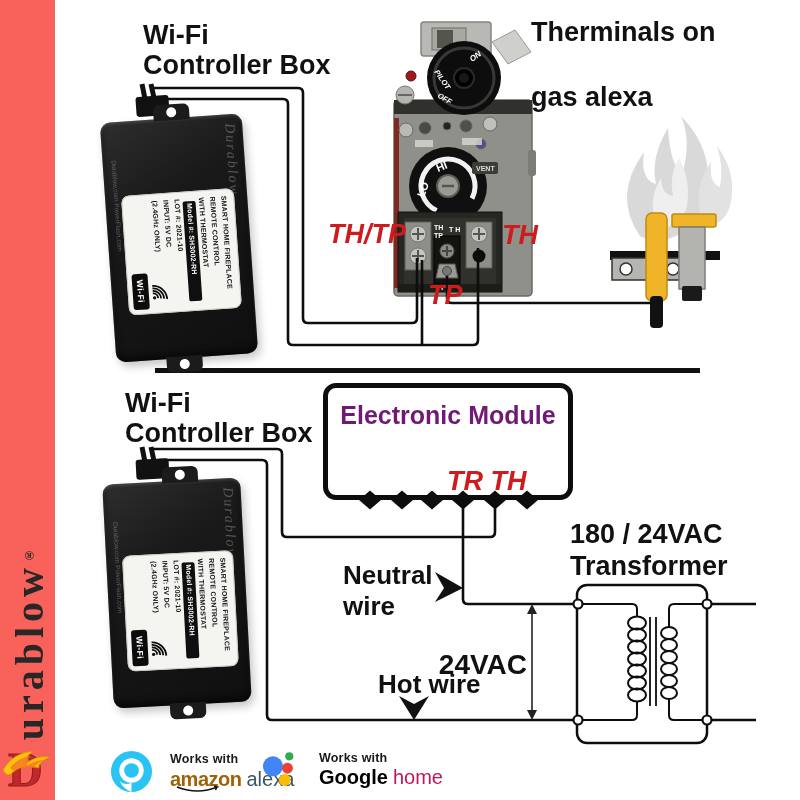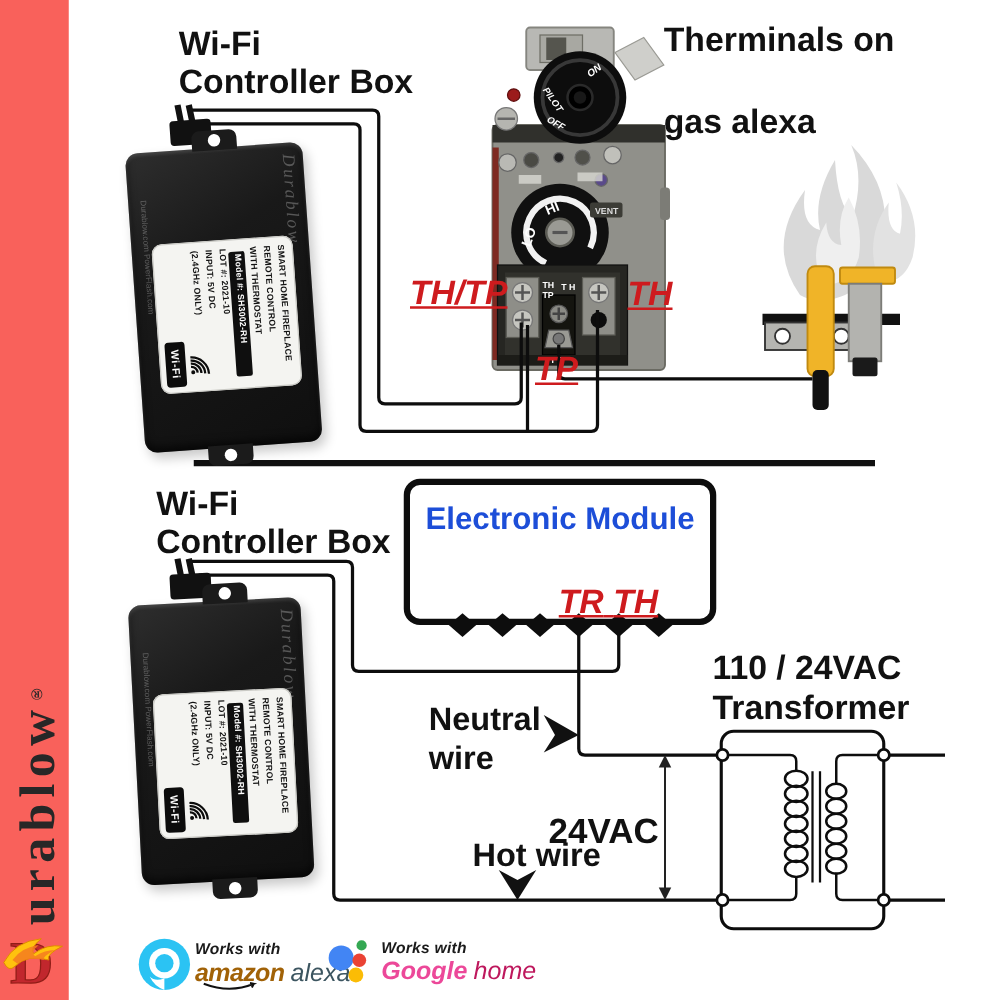--- a/index.html
+++ b/index.html
@@ -4,29 +4,29 @@
 <style>
   html,body{margin:0;padding:0;background:#fff;}
   .canvas{position:relative;width:800px;height:800px;background:#ffffff;overflow:hidden;
           font-family:"Liberation Sans",sans-serif;}
   svg{display:block;}
   .layer{position:absolute;left:0;top:0;z-index:1;}
 
   
   .h{position:absolute;font-weight:bold;color:#111;line-height:1.12;z-index:3;white-space:pre;}
   .h.big{font-size:27px;}
-  .red{position:absolute;color:#ce1b1e;font-weight:bold;font-style:italic;z-index:4;white-space:pre;text-decoration:underline;}
+  .red{position:absolute;color:#ce1b1e;font-weight:bold;font-style:italic;z-index:4;white-space:pre;}
   .red.lg{font-size:27px;}
   .caption{font-size:24px;}
   .divider{position:absolute;left:155px;top:368px;width:545px;height:5px;background:#101010;z-index:2;}
 
   
   .module{position:absolute;left:323px;top:383px;width:240px;height:107px;background:transparent;
           border:5px solid #0d0d0d;border-radius:13px;z-index:2;}
-  .module .t{font-size:25px;font-weight:bold;color:#1d4ed8;text-align:center;margin-top:13px;}
+  .module .t{font-size:25px;font-weight:bold;color:#701a75;text-align:center;margin-top:13px;}
 
   
   .ctrl{position:absolute;background:linear-gradient(150deg,#2e2e2e 0%,#191919 35%,#0f0f0f 100%);
         border-radius:10px;z-index:2;
         box-shadow:inset 0 2px 3px rgba(255,255,255,.14), inset 0 -4px 7px rgba(0,0,0,.65), 3px 5px 9px rgba(0,0,0,.22);}
   .ctrl .tab{position:absolute;width:36px;height:16px;background:#1b1b1b;z-index:-1;}
   .ctrl .tab.top{top:-14px;border-radius:6px 6px 0 0;}
   .ctrl .tab.bot{bottom:-14px;border-radius:0 0 6px 6px;}
   .ctrl .tab::after{content:"";position:absolute;left:50%;top:50%;width:10px;height:10px;margin:-5px 0 0 -5px;
         background:#fff;border-radius:50%;}
@@ -39,28 +39,28 @@
         box-shadow:inset 0 0 0 1px #c9c9c4;}
   .dev-label .model{background:#0f0f0f;color:#fff;padding:2px 1px;border-radius:2px;margin:3px 0;}
   .wifi-box{position:absolute;left:5px;bottom:5px;width:16px;height:36px;background:#0c0c0c;border-radius:3px;
         color:#fff;writing-mode:vertical-rl;font-size:8.5px;font-weight:bold;text-align:center;line-height:16px;
         letter-spacing:.5px;}
   .wifi-arcs{position:absolute;left:23px;bottom:12px;transform:rotate(90deg);}
 
   
 
   
-  .badge{position:absolute;display:flex;align-items:center;gap:3px;z-index:3;font-style:italic;}
+  .badge{position:absolute;display:flex;align-items:center;gap:17px;z-index:3;}
   .badge .txt{display:flex;flex-direction:column;line-height:1.1;}
   .badge .w{font-size:12.5px;color:#1a1a1a;font-weight:bold;letter-spacing:.2px;}
   .badge .brand{font-size:20px;margin-top:1px;white-space:nowrap;}
   .amz-b{font-weight:bold;color:#a16207;letter-spacing:-.5px;position:relative;}
   .amz-smile{position:absolute;left:6px;bottom:-4px;}
   .amz-l{color:#3c5560;margin-left:5px;}
-  .goo-b{font-weight:bold;color:#ec4899;}
+  .goo-b{font-weight:bold;color:#000000;}
   .goo-l{color:#be185d;margin-left:5px;font-weight:normal;}
 
   
   .sidebar{position:absolute;left:0;top:0;width:55px;height:800px;background:#f9615b;z-index:5;}
   .brand-word{position:absolute;left:6px;bottom:60px;writing-mode:vertical-rl;transform:rotate(180deg);
         font-family:"Liberation Serif",serif;font-weight:bold;font-size:40px;letter-spacing:5px;color:#272727;}
   .brand-word .reg{font-size:13px;letter-spacing:0;}
   .brand-logo{position:absolute;left:2px;bottom:6px;}
 </style>
 </head>
@@ -267,21 +267,21 @@
 
   <div class="module">
     <div class="t">Electronic Module</div>
   </div>
   <div class="red lg" style="left:447px;top:466px;"><span>TR</span> <span>TH</span></div>
 
   <div class="h" style="left:343px;top:560px;font-size:26px;line-height:1.18;"><span>Neutral</span><br><span>wire</span></div>
 
   <div class="h" style="left:378px;top:670px;font-size:26px;">Hot wire</div>
 
-  <div class="h" style="left:570px;top:518px;font-size:27px;line-height:1.2;"><span>110 / 24VAC</span><br><span>Transformer</span></div>
+  <div class="h" style="left:570px;top:518px;font-size:27px;line-height:1.2;"><span>180 / 24VAC</span><br><span>Transformer</span></div>
 
   <div class="h" style="left:400px;top:649px;width:127px;text-align:right;font-size:28px;">24VAC</div>
 
   <div class="ctrl" style="left:108px;top:118px;width:142px;height:240px;transform:rotate(-4deg);">
     <div class="tab top" style="left:54px;"></div>
     <div class="tab bot" style="left:50px;"></div>
     <span class="emboss">Durablow</span>
     <span class="sites"><span>Durablow.com</span> <span>PowerFlash.com</span></span>
     <div class="dev-label" style="left:16px;top:74px;width:84px;height:106px;">
       <div>SMART HOME FIREPLACE</div>

